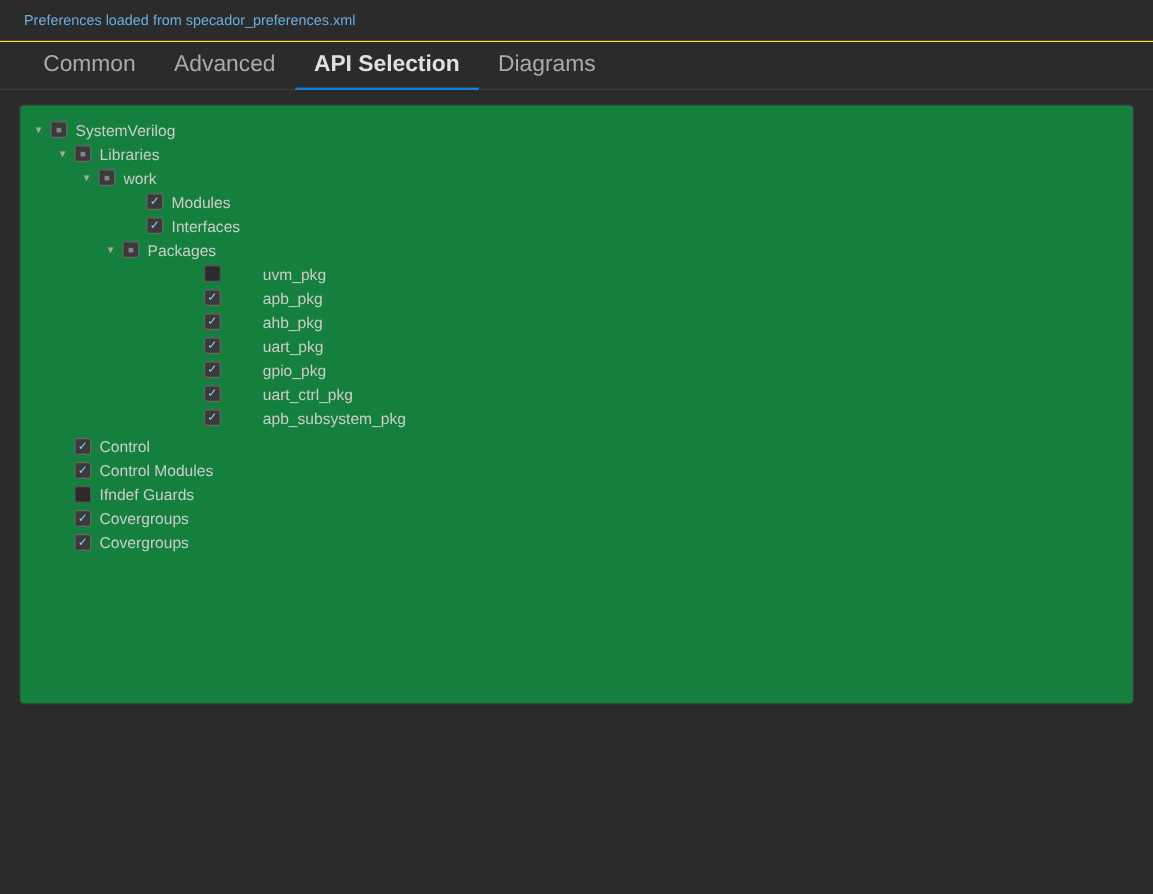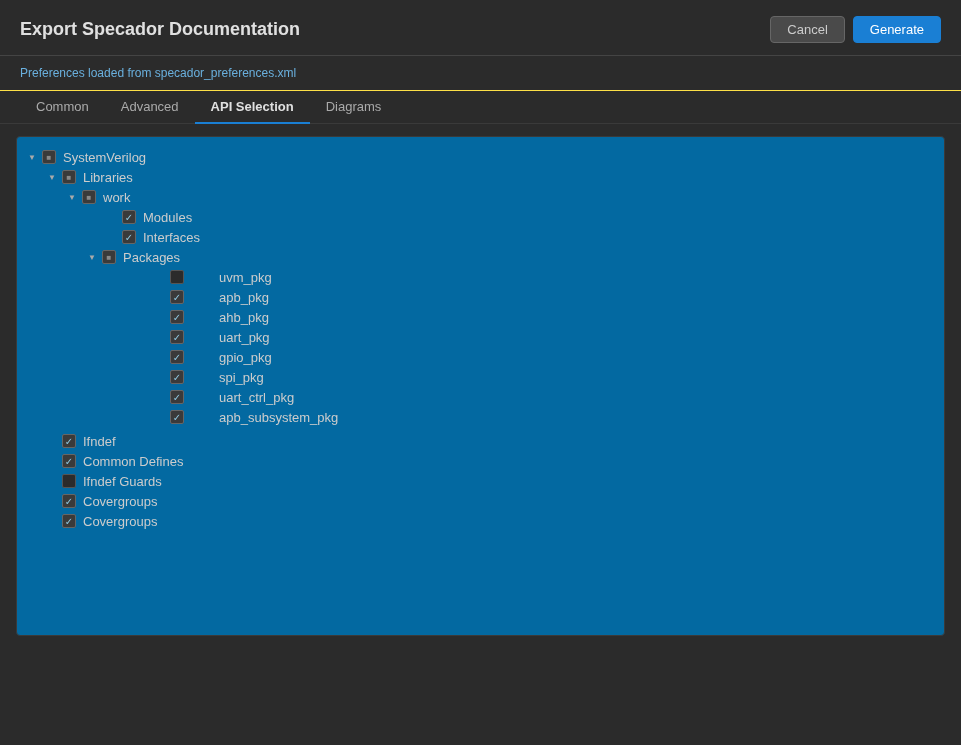--- a/index.html
+++ b/index.html
@@ -65,36 +65,36 @@
     .tabs {
       display: flex;
       padding: 0 20px;
       border-bottom: 1px solid #3a3a3a;
       gap: 0;
     }
     .tab {
       padding: 8px 16px;
       cursor: pointer;
       color: #aaa;
-      font-size: 13px;
+      font-size: 19px;
       border-bottom: 2px solid transparent;
       margin-bottom: -1px;
     }
     .tab.active {
       color: #e0e0e0;
       border-bottom: 2px solid #1a7fd4;
       font-weight: bold;
     }
     .content {
       flex: 1;
       overflow-y: auto;
       padding: 12px 16px;
     }
     .tree-container {
-      background: #0369a1;
+      background: #15803d;
       border: 1px solid #3a3a3a;
       border-radius: 4px;
       padding: 10px 8px;
       min-height: 500px;
     }
     .tree-row {
       display: flex;
       align-items: center;
       padding: 2px 0;
       white-space: nowrap;
@@ -162,27 +162,20 @@
     }
     .tree-label {
       color: #ccc;
       font-size: 13px;
     }
   </style>
 </head>
 <body>
 
 <div class="dialog">
-  <div class="header">
-    <span class="header-title">Export Specador Documentation</span>
-    <div class="header-buttons">
-      <button class="btn btn-cancel">Cancel</button>
-      <button class="btn btn-generate">Generate</button>
-    </div>
-  </div>
 
   <div class="prefs-bar">
     <span>Preferences loaded from</span>&nbsp;<span>specador_preferences.xml</span>
   </div>
 
   <div class="tabs">
     <div class="tab">Common</div>
     <div class="tab">Advanced</div>
     <div class="tab active">API Selection</div>
     <div class="tab">Diagrams</div>
@@ -272,27 +265,20 @@
       </div>
 
       <div class="tree-row indent-5">
         <span class="spacer"></span>
         <span class="cb-wrapper">
             <span class="cb-checked"></span>
           </span>
         <span class="tree-label">gpio_pkg</span>
       </div>
 
-      <div class="tree-row indent-5">
-        <span class="spacer"></span>
-        <span class="cb-wrapper">
-            <span class="cb-checked"></span>
-          </span>
-        <span class="tree-label">spi_pkg</span>
-      </div>
 
       <div class="tree-row indent-5">
         <span class="spacer"></span>
         <span class="cb-wrapper">
             <span class="cb-checked"></span>
           </span>
         <span class="tree-label">uart_ctrl_pkg</span>
       </div>
 
       <div class="tree-row indent-5">
@@ -301,29 +287,29 @@
             <span class="cb-checked"></span>
           </span>
         <span class="tree-label">apb_subsystem_pkg</span>
       </div>
 
       <div class="tree-row indent-1" style="margin-top:4px;">
         <span class="spacer"></span>
         <span class="cb-wrapper">
             <span class="cb-checked"></span>
           </span>
-        <span class="tree-label">Ifndef</span>
-      </div>
-
-      <div class="tree-row indent-1">
-        <span class="spacer"></span>
-        <span class="cb-wrapper">
-            <span class="cb-checked"></span>
-          </span>
-        <span class="tree-label">Common Defines</span>
+        <span class="tree-label">Control</span>
+      </div>
+
+      <div class="tree-row indent-1">
+        <span class="spacer"></span>
+        <span class="cb-wrapper">
+            <span class="cb-checked"></span>
+          </span>
+        <span class="tree-label">Control Modules</span>
       </div>
 
       <div class="tree-row indent-1">
         <span class="spacer"></span>
         <span class="cb-wrapper">
             <span class="cb-unchecked"></span>
           </span>
         <span class="tree-label">Ifndef Guards</span>
       </div>
 

